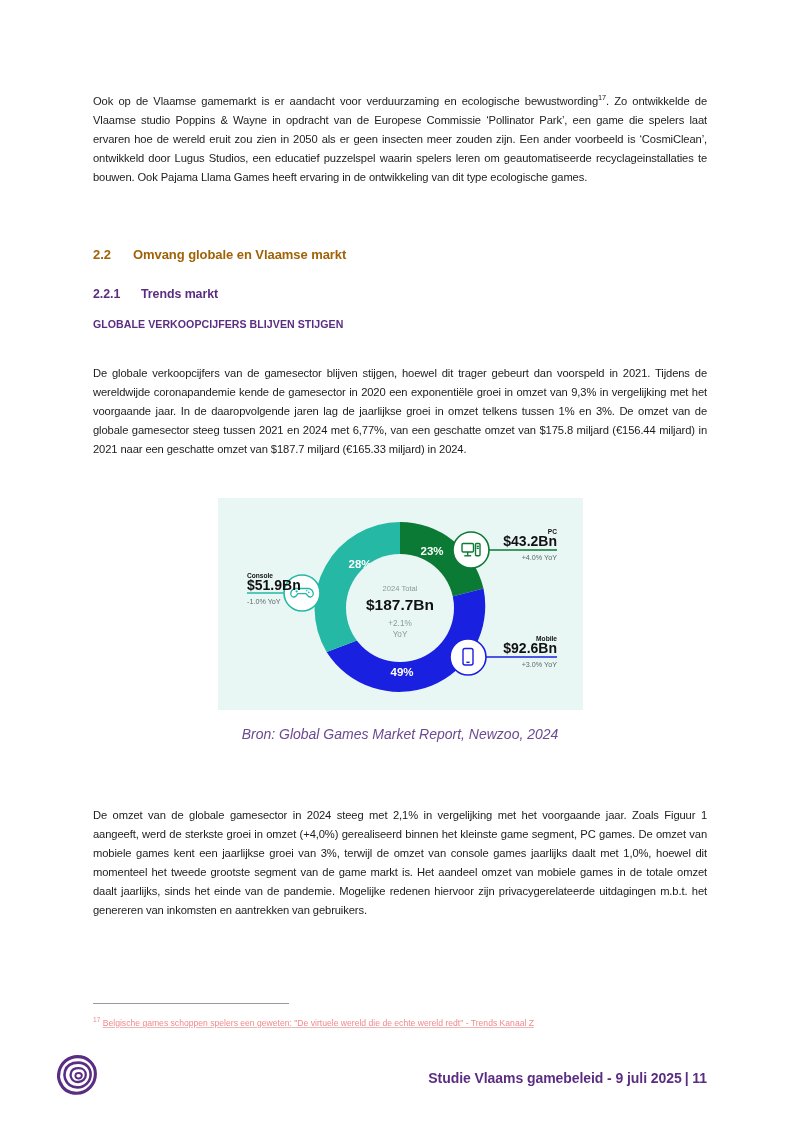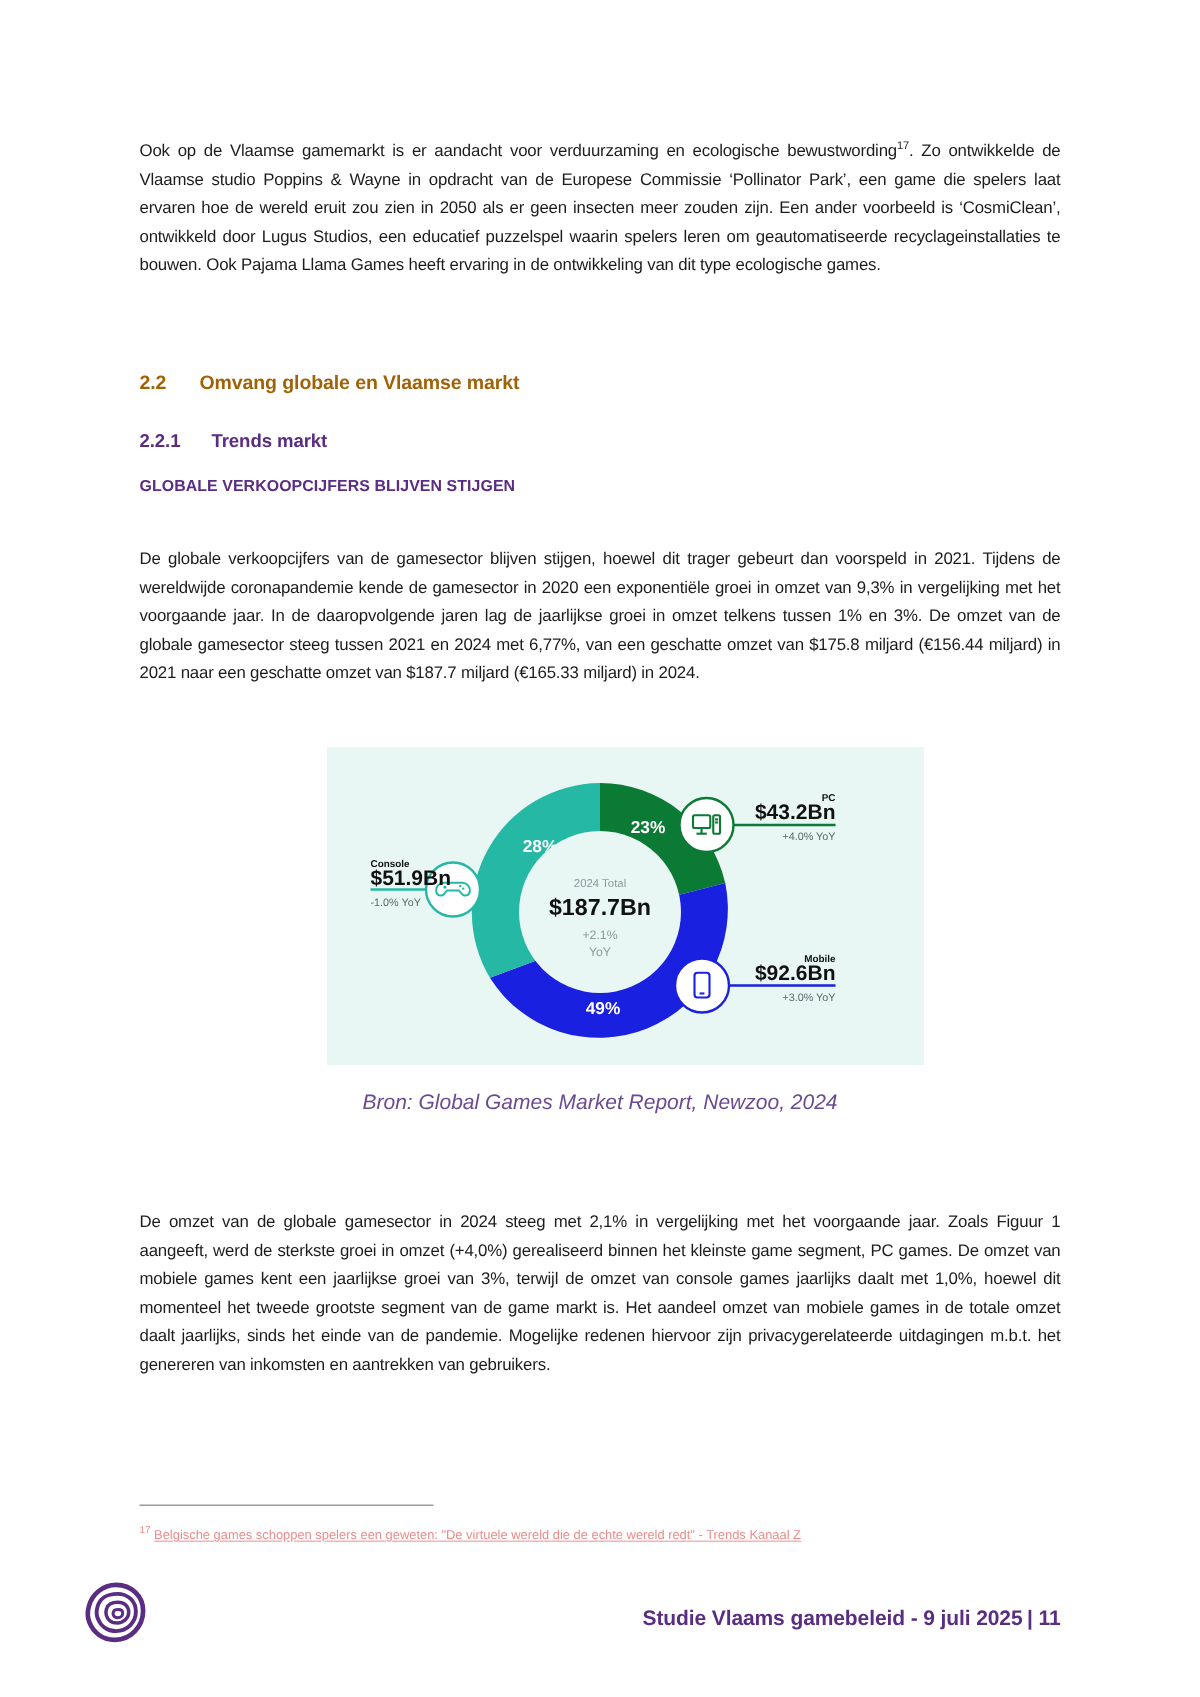--- a/index.html
+++ b/index.html
@@ -88,21 +88,21 @@
     top: 726px;
     text-align: center;
     font-size: 14px;
     font-style: italic;
     color: #6b4a91;
   }
   .chart-box {
     position: absolute;
     left: 218px;
     top: 498px;
-    width: 398px;
+    width: 365px;
     height: 212px;
     background: #e9f7f4;
   }
   .chart-svg { display: block; width: 365px; height: 212px; }
 
   
   .fn-rule {
     position: absolute;
     left: 93px;
     top: 1003px;

